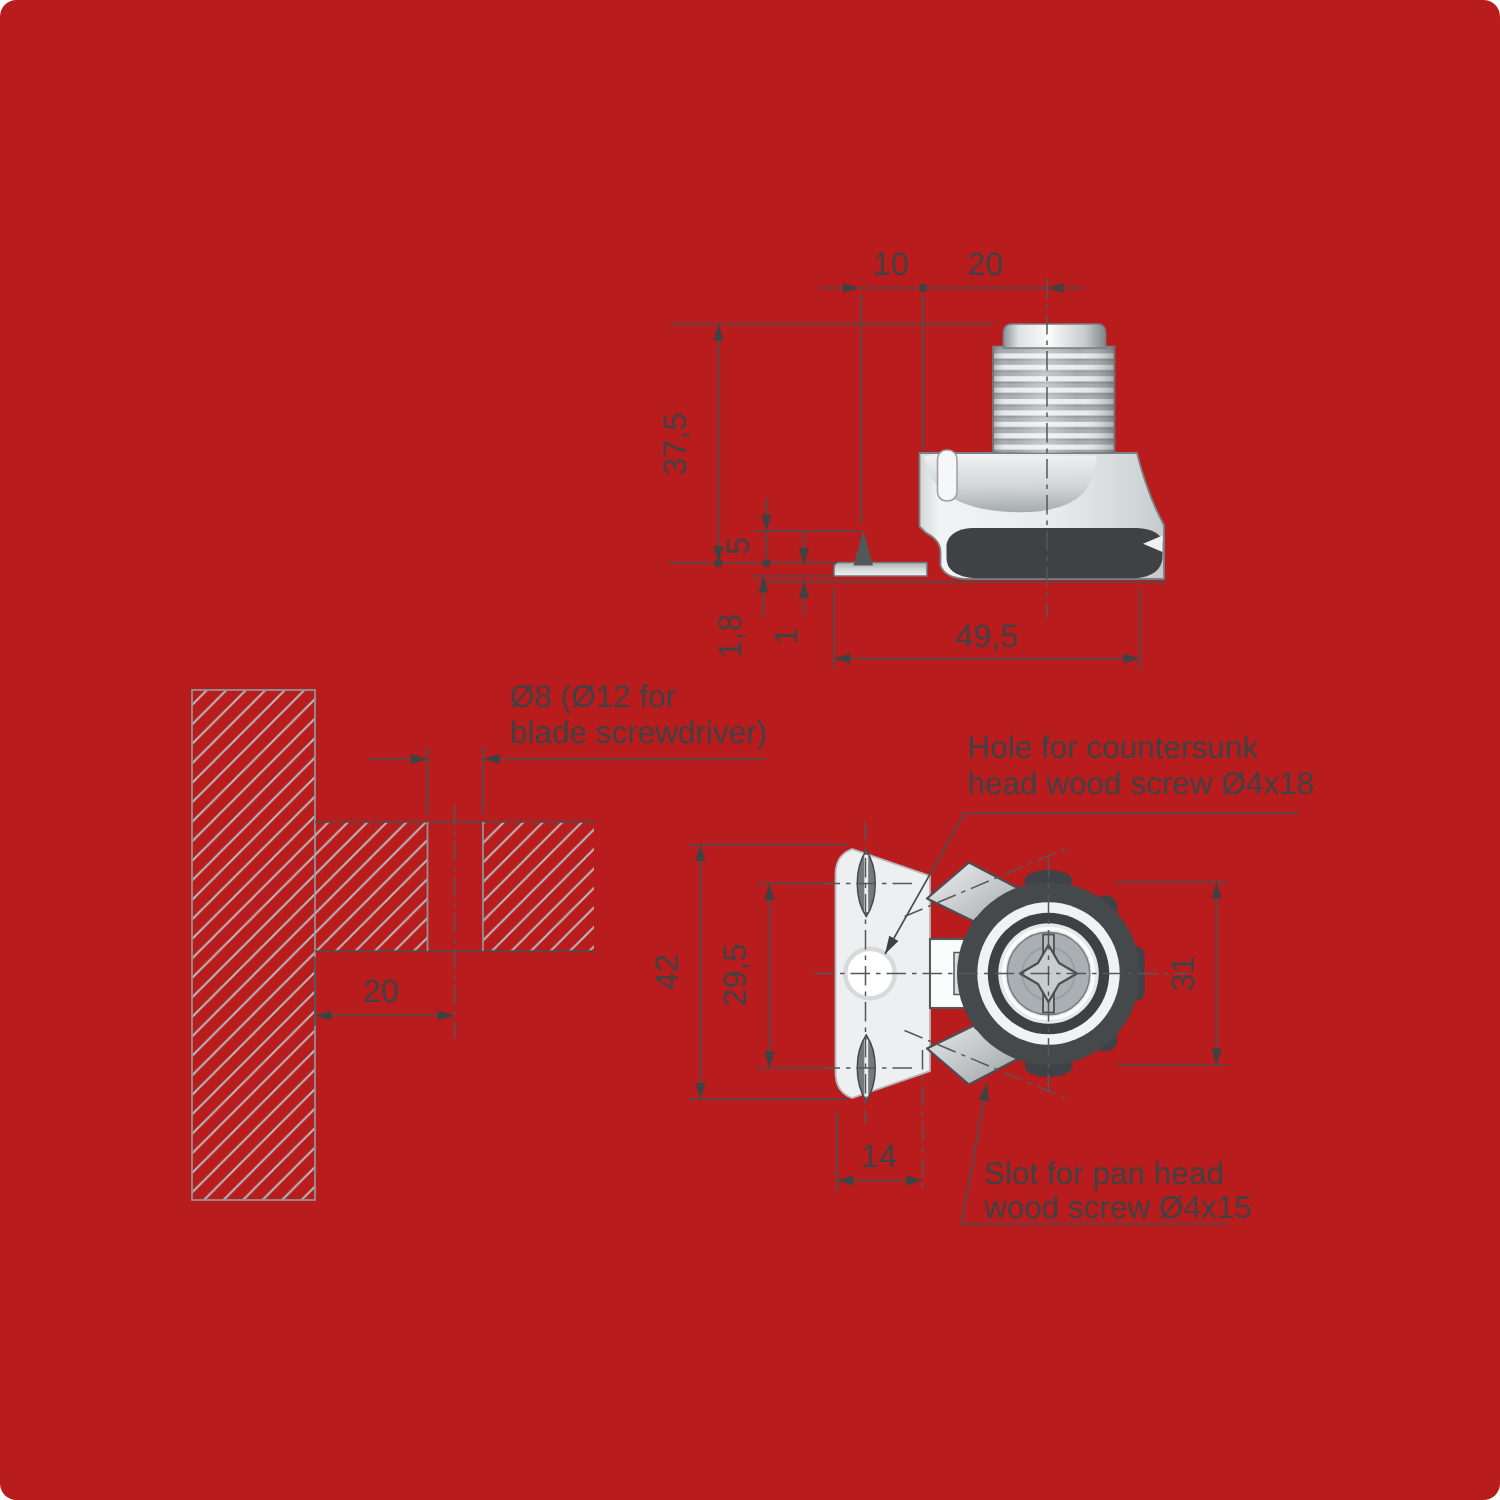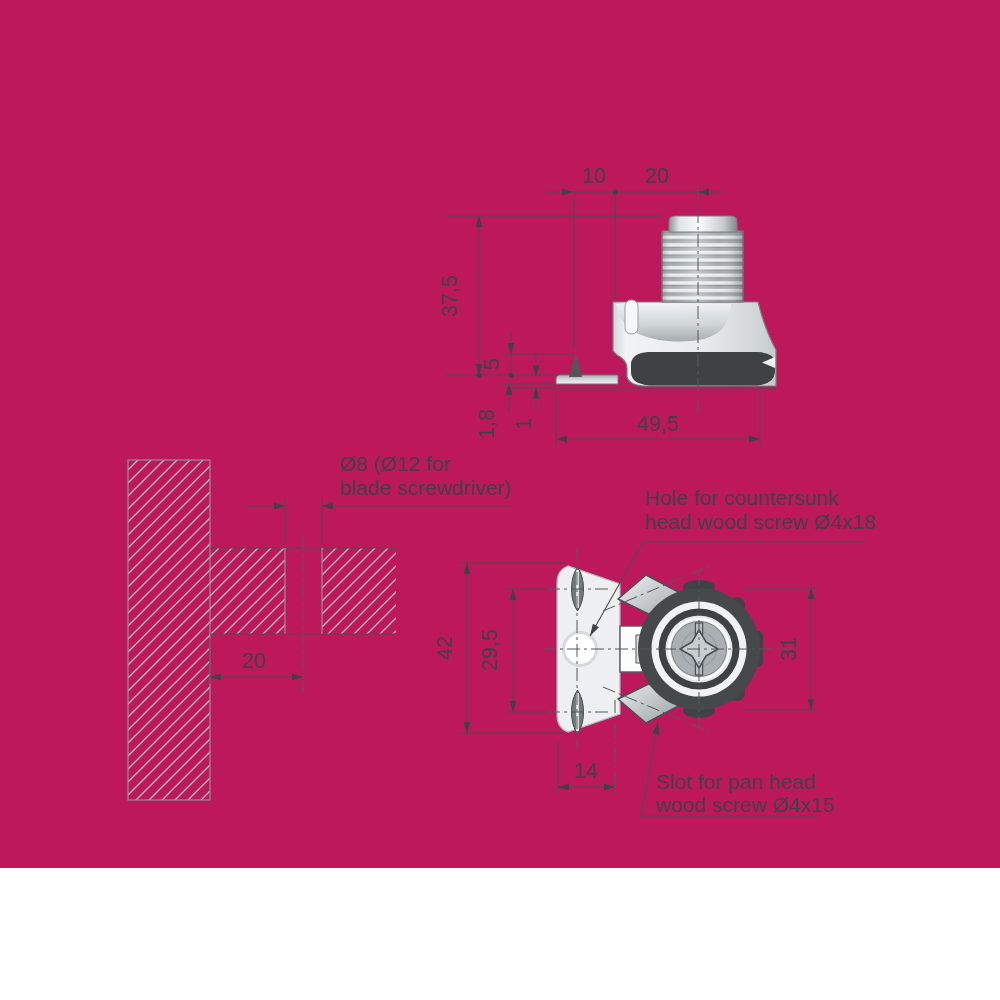--- a/index.html
+++ b/index.html
@@ -1,16 +1,16 @@
 <!DOCTYPE html>
 <html><head>
 <meta charset="utf-8">
 <style>
   html,body{margin:0;padding:0;background:#ffffff;}
-  #canvas{position:relative;width:1000px;height:868px;background:#be185d;overflow:hidden;}
+  #canvas{position:relative;width:1000px;height:1000px;background:#b91c1c;overflow:hidden;border-radius:11px;}
   svg{display:block;}
   text{font-family:"Liberation Sans", sans-serif;fill:#3f4244;}
   .dimtxt{font-size:21.5px;}
   .notetxt{font-size:21px;}
   .dimline{stroke:#4b4e50;stroke-width:1.1;fill:none;}
   .arrow{fill:#3f4244;stroke:none;}
   .cline{stroke:#55585a;stroke-width:1;fill:none;stroke-dasharray:13 4 3 4;}
 </style>
 </head>
 <body>

